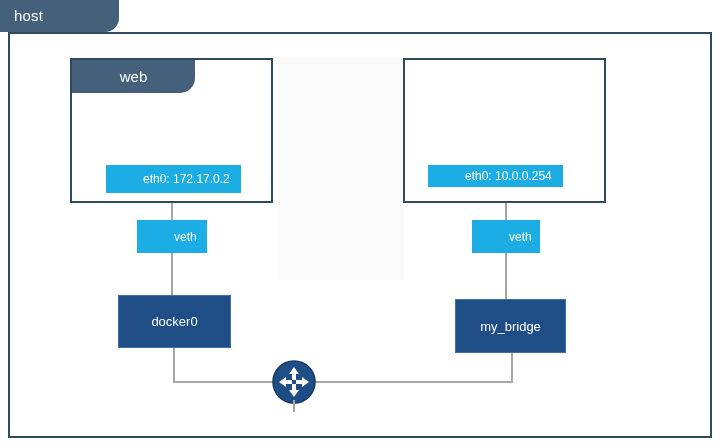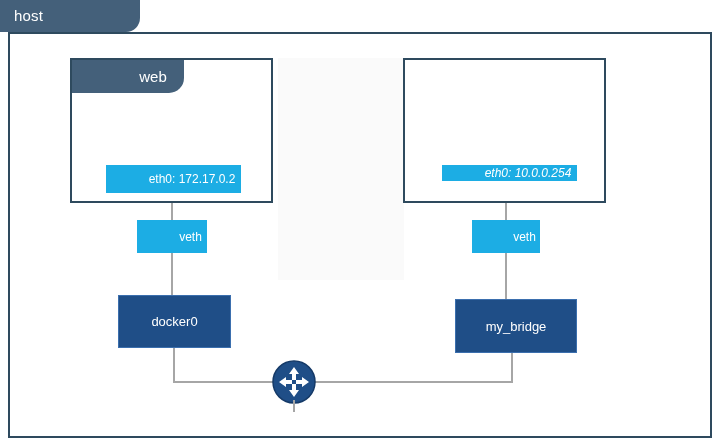--- a/index.html
+++ b/index.html
@@ -31,21 +31,21 @@
     width: 704px;
     height: 406px;
     border: 2px solid #2e4a5e;
     background: #ffffff;
     box-sizing: border-box;
   }
   .host-tab {
     position: absolute;
     left: 0px;
     top: 0px;
-    width: 140px;
+    width: 119px;
     height: 32px;
     background: #44607a;
     border-top-left-radius: 0px;
     border-bottom-right-radius: 14px;
     box-sizing: border-box;
   }
   .host-tab-label {
     position: absolute;
     left: 14px;
     top: 6px;
@@ -91,21 +91,21 @@
 
   
   .cyan-box {
     position: absolute;
     background: #1cade4;
     box-sizing: border-box;
     color: #ffffff;
     font-size: 12px;
     display: flex;
     align-items: center;
-    justify-content: center;
+    justify-content: flex-start;
     text-align: center;
     padding-left: 37px;
   }
 
   
   .navy-box {
     position: absolute;
     background: #1f4e87;
     border: 1px solid #3b6fae;
     box-sizing: border-box;
@@ -143,21 +143,21 @@
 
   <div class="host-tab">
     <span class="host-tab-label">host</span>
   </div>
 
   <div class="host-frame"></div>
 
   <div class="mid-shade"></div>
 
   <div class="container-box" style="left:70px; top:58px; width:203px; height:145px;"></div>
-  <div class="container-tab" style="left:72px; top:60px; width:112px;padding-left:25px;">
+  <div class="container-tab" style="left:72px; top:60px; width:123px;">
     <span class="container-tab-label">web</span>
   </div>
   <div class="cyan-box" style="left:106px; top:165px; width:135px; height:28px;">
     <span>eth0: 172.17.0.2</span>
   </div>
 
   <div class="vline" style="left:171px; top:203px; height:18px;"></div>
 
   <div class="cyan-box" style="left:137px; top:220px; width:70px; height:33px;">
     <span>veth</span>
@@ -165,33 +165,33 @@
 
   <div class="vline" style="left:171px; top:253px; height:43px;"></div>
 
   <div class="navy-box" style="left:118px; top:295px; width:113px; height:53px;">
     <span>docker0</span>
   </div>
 
   <div class="vline" style="left:173px; top:348px; height:34px;"></div>
 
   <div class="container-box" style="left:403px; top:58px; width:203px; height:145px;"></div>
-  <div class="cyan-box" style="left:442px; top:165px; width:135px; height:16px;font-style:italic;">
+  <div class="cyan-box" style="left:428px; top:165px; width:135px; height:22px;">
     <span>eth0: 10.0.0.254</span>
   </div>
 
   <div class="vline" style="left:505px; top:203px; height:18px;"></div>
 
   <div class="cyan-box" style="left:472px; top:220px; width:68px; height:33px;">
     <span>veth</span>
   </div>
 
   <div class="vline" style="left:505px; top:253px; height:47px;"></div>
 
-  <div class="navy-box" style="left:455px; top:299px; width:122px; height:54px;">
+  <div class="navy-box" style="left:455px; top:299px; width:111px; height:54px;">
     <span>my_bridge</span>
   </div>
 
   <div class="vline" style="left:511px; top:353px; height:29px;"></div>
 
   <div class="hline" style="left:173px; top:381px; width:340px;"></div>
 
   <div class="router-icon" style="left:272px; top:360px;">
     <svg width="44" height="44" viewBox="0 0 44 44" aria-hidden="true">
       <circle cx="22" cy="22" r="21" fill="#1f4e87" stroke="#153a68" stroke-width="1.5"></circle>

